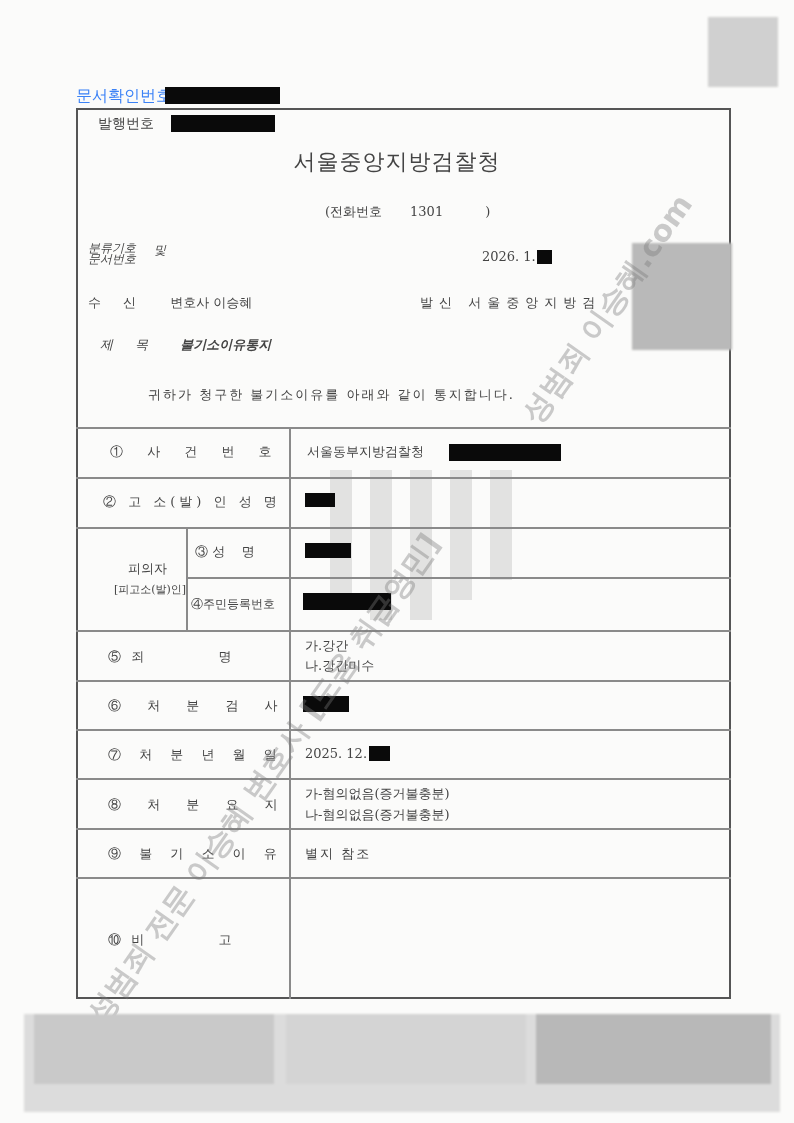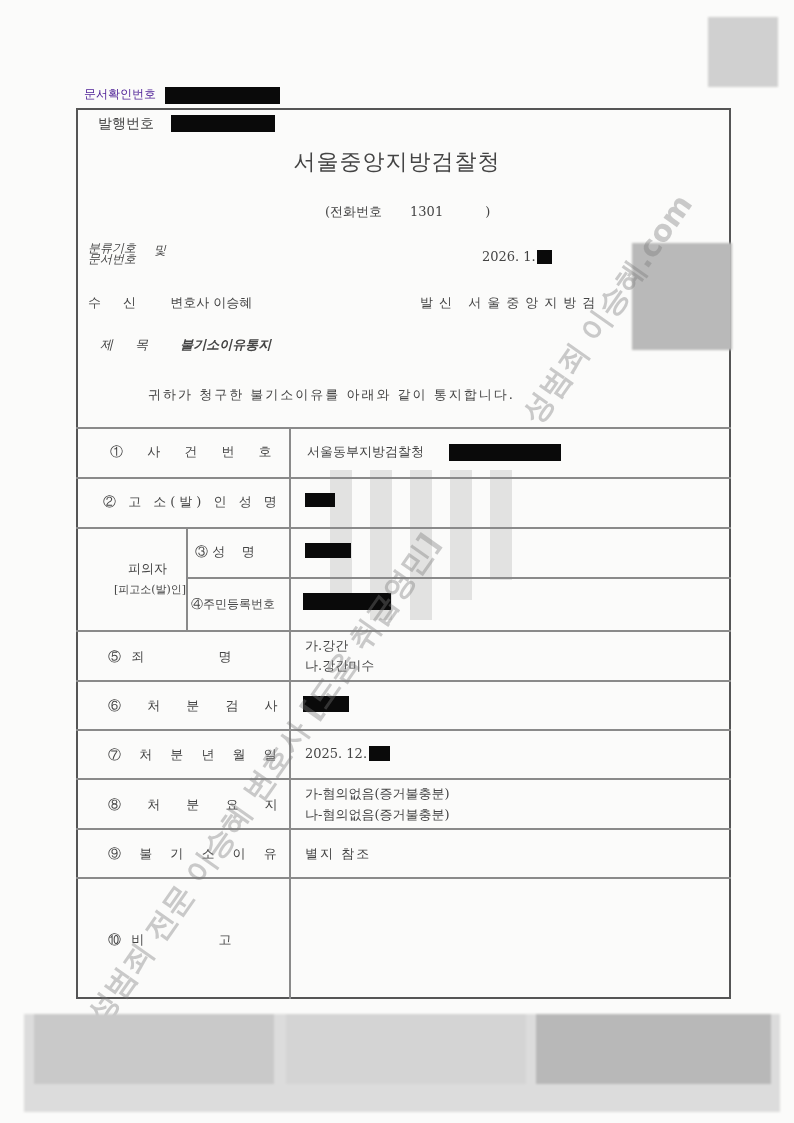--- a/index.html
+++ b/index.html
@@ -10,21 +10,21 @@
     color:#3a3a3a;
   }
   .abs { position:absolute; }
   .redact { background:#0a0a0a; position:absolute; }
   .blur-box { position:absolute; filter:blur(1.2px); }
   .pix { background-image:
       linear-gradient(90deg, rgba(0,0,0,.06) 50%, transparent 50%),
       linear-gradient(0deg, rgba(0,0,0,.07) 50%, transparent 50%);
       background-size:12px 12px, 12px 12px; }
 
-  .top-label { left:84px; top:86px; font-size:12px; color:#4c1d95; }
+  .top-label { left:76px; top:86px; font-size:16px; color:#3b82f6; }
   .frame { left:76px; top:108px; width:655px; height:891px; border:2px solid #555; box-sizing:border-box; }
 
   .issue-label { left:98px; top:115px; font-size:14px; color:#444; }
   .title { left:0; width:794px; text-align:center; top:147px; font-size:22px; color:#444; letter-spacing:1px; }
   .phone { left:325px; top:203px; font-size:13px; color:#444; }
   .phone .num { margin-left:28px; margin-right:42px; }
 
   .meta { font-size:13px; color:#444; }
   .classif { left:88px; top:243px; line-height:11px; font-size:12px;font-style:italic; }
   .classif .and { position:absolute; left:66px; top:2px; }

